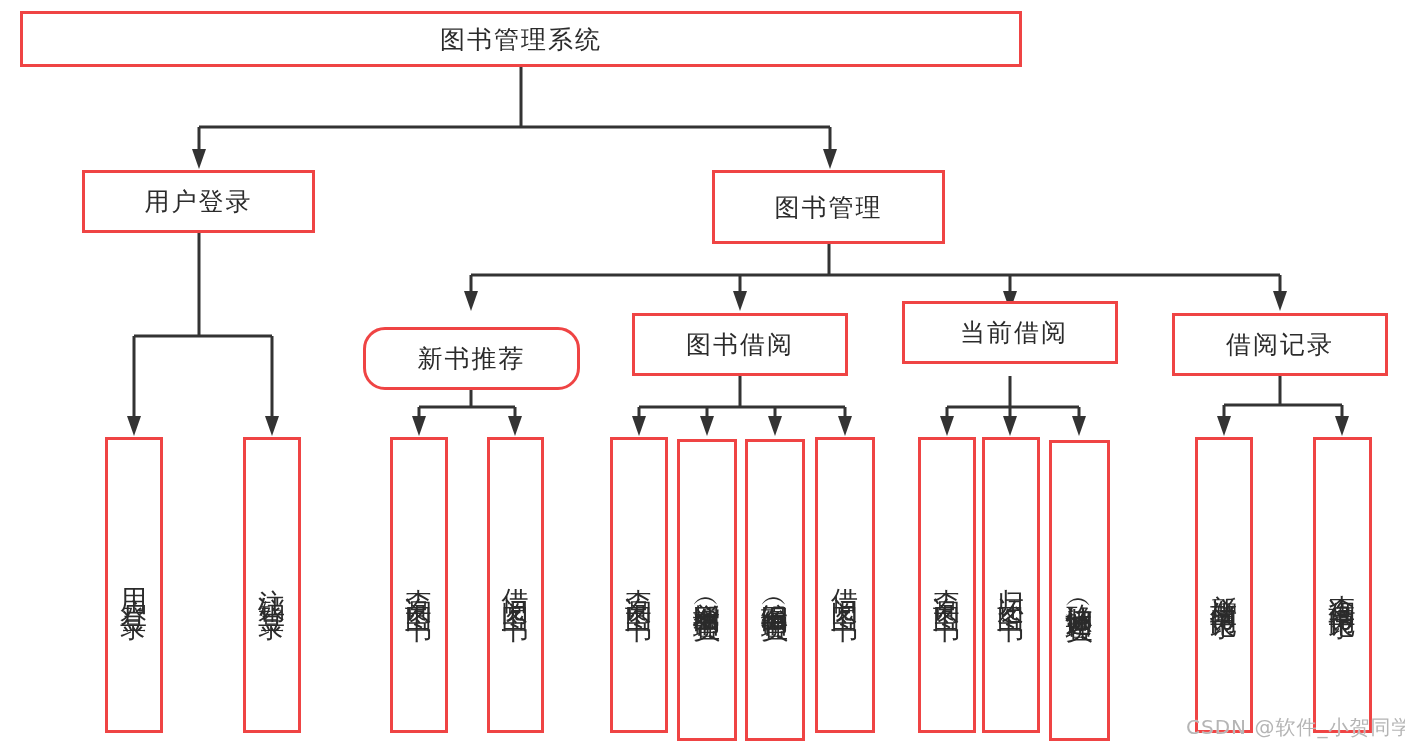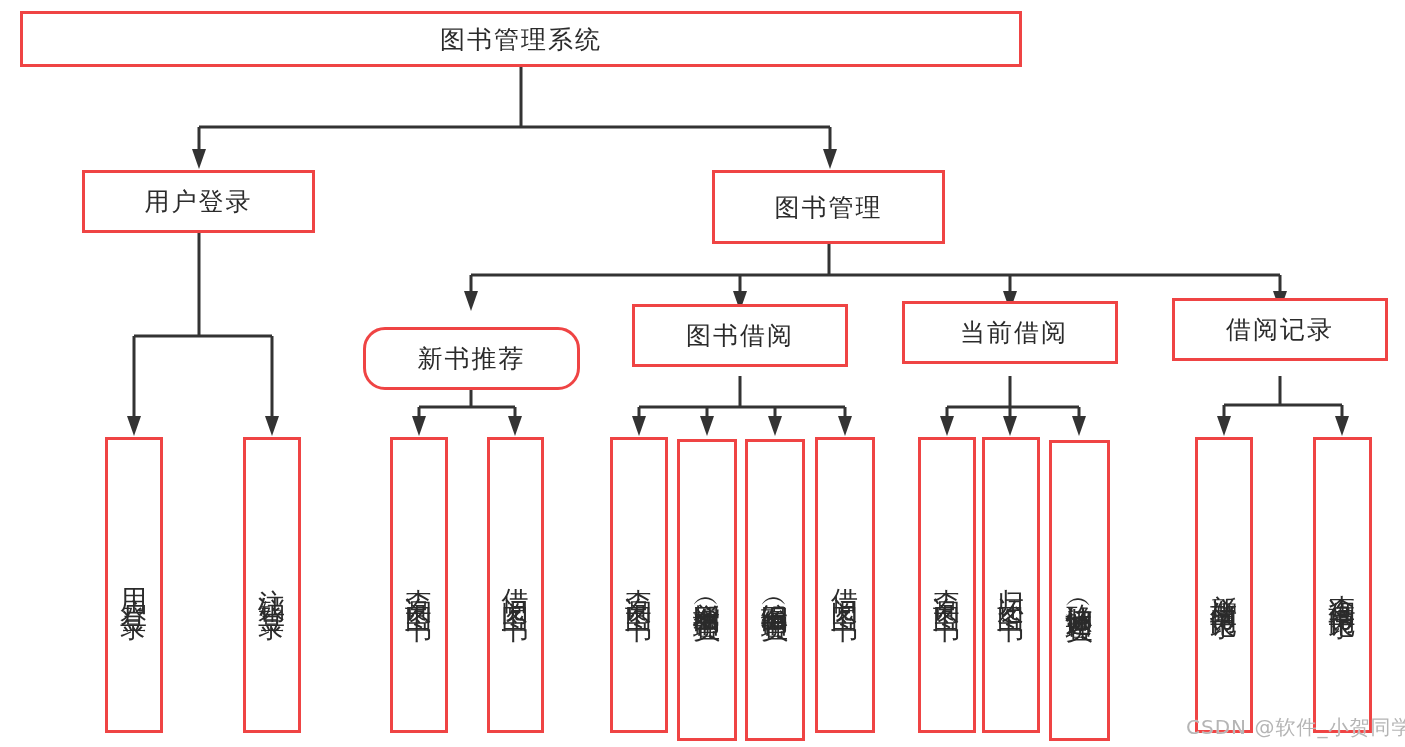--- a/index.html
+++ b/index.html
@@ -88,27 +88,27 @@
   <div class="node" style="left:82px;top:170px;width:233px;height:63px;">
     <span class="caption">用户登录</span>
   </div>
   <div class="node" style="left:712px;top:170px;width:233px;height:74px;">
     <span class="caption">图书管理</span>
   </div>
 
   <div class="node" style="left:363px;top:327px;width:217px;height:63px;border-radius:22px;">
     <span class="caption">新书推荐</span>
   </div>
-  <div class="node" style="left:632px;top:304px;width:216px;height:63px;text-align:right;">
+  <div class="node" style="left:632px;top:313px;width:216px;height:63px;text-align:right;">
     <span class="caption">图书借阅</span>
   </div>
   <div class="node" style="left:902px;top:301px;width:216px;height:63px;padding-left:8px;">
     <span class="caption">当前借阅</span>
   </div>
-  <div class="node" style="left:1172px;top:298px;width:216px;height:63px;">
+  <div class="node" style="left:1172px;top:313px;width:216px;height:63px;">
     <span class="caption">借阅记录</span>
   </div>
 
   <div class="node leaf" style="left:105px;top:437px;width:58px;height:296px;">
     <span class="vlabel ls4">用户登录</span>
   </div>
   <div class="node leaf" style="left:243px;top:437px;width:58px;height:296px;">
     <span class="vlabel ls4">注销登录</span>
   </div>
 

